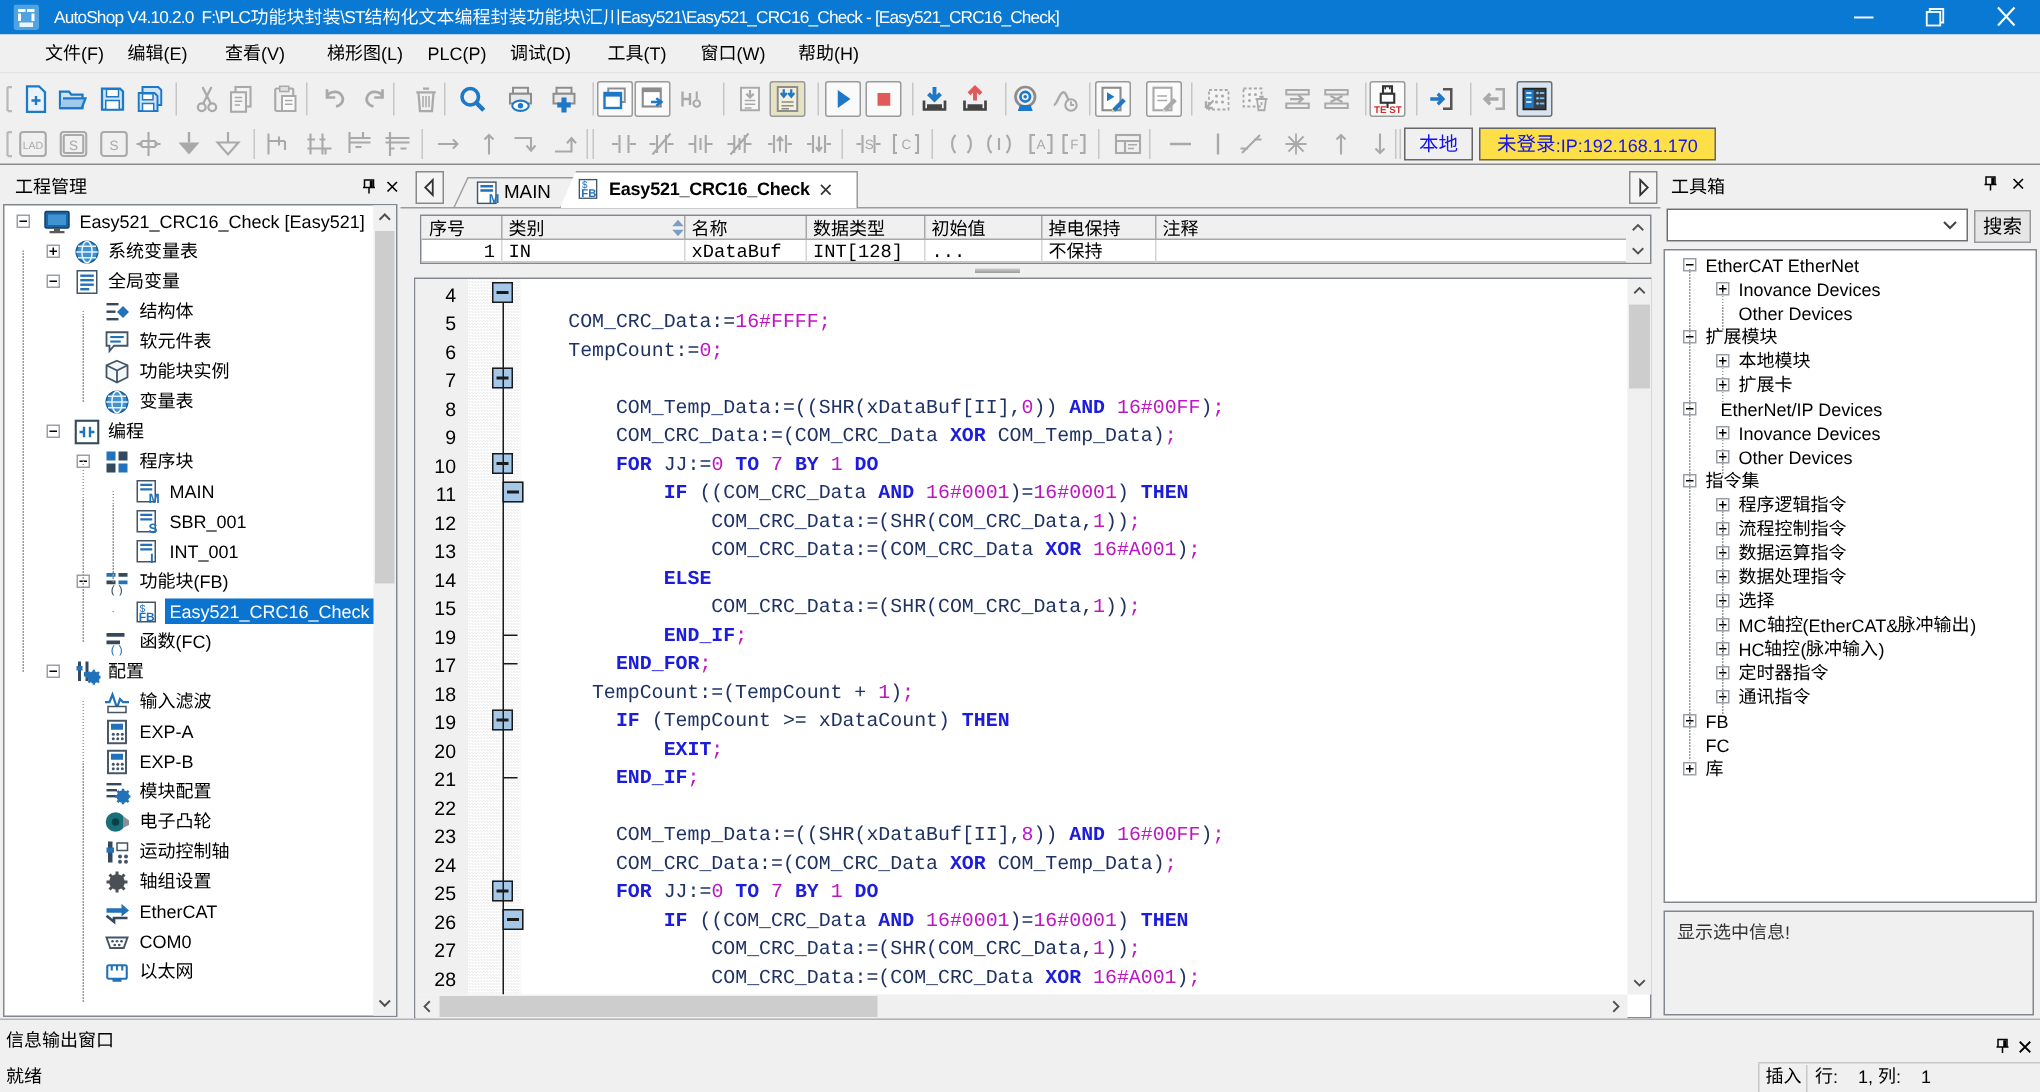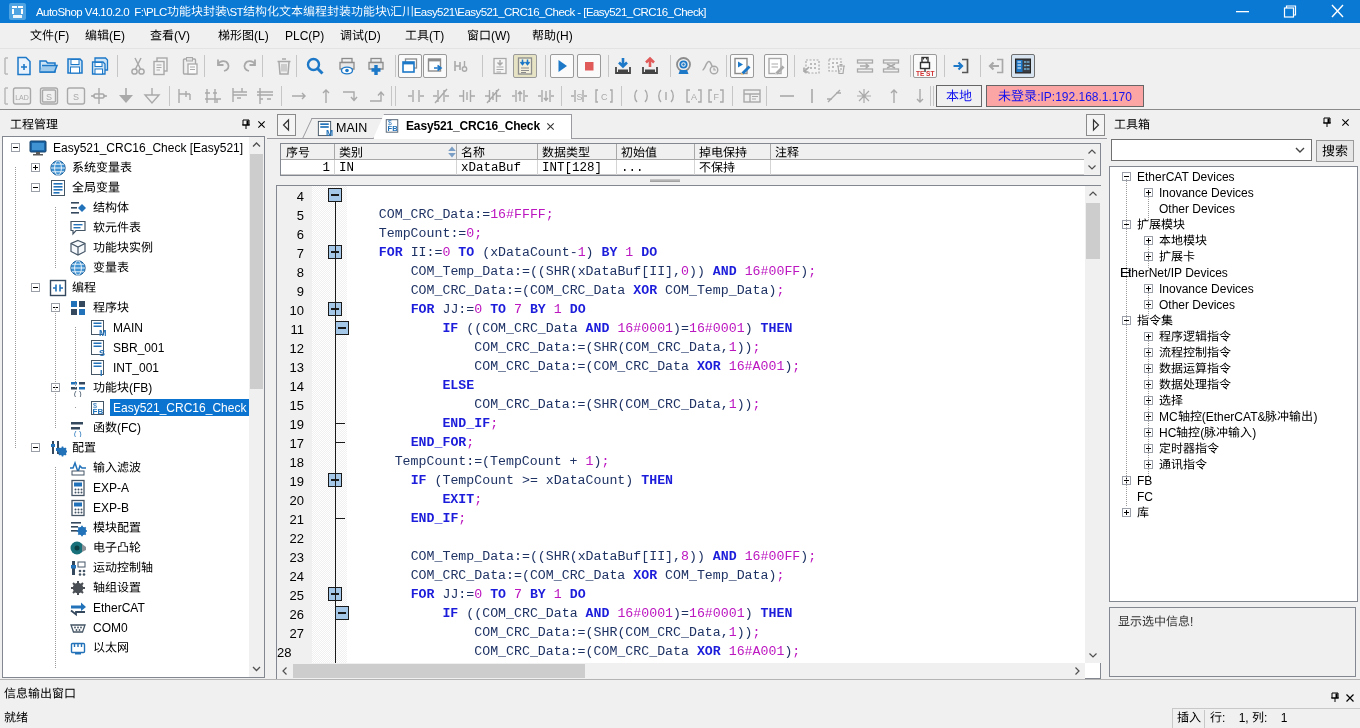--- a/index.html
+++ b/index.html
@@ -648,21 +648,21 @@
       <g stroke="#a9a9a9" stroke-width="1.4" fill="none">
         <path d="M10 3 V16 M7 13 L10 16 L13 13"></path>
       </g>
     </svg>
     <div class="sep2" style="left:930px"></div>
     <div class="sep2" style="left:933px"></div>
     <div class="abs" style="left:936px;top:2px;width:46px;height:22px;border:1px solid #666;background:#f0f0f0;text-align:center"><span style="position:relative;top:3px;color:#1414ee"><svg class="k" style="width:26px;height:13px;vertical-align:-0.12em" viewBox="0 -880 2000 1000" fill="#1414ee">
           <use href="#u672C" x="0"></use>
           <use href="#u5730" x="1000"></use>
         </svg></span></div>
-    <div class="abs" style="left:986px;top:2px;width:158px;height:22px;border:1px solid #666;background:#fca5a5;text-align:center;white-space:nowrap"><span style="position:relative;top:3px;color:#1414ee"><svg class="k" style="width:39px;height:13px;vertical-align:-0.12em" viewBox="0 -880 3000 1000" fill="#1414ee">
+    <div class="abs" style="left:986px;top:2px;width:158px;height:22px;border:1px solid #666;background:#fde047;text-align:center;white-space:nowrap"><span style="position:relative;top:3px;color:#1414ee"><svg class="k" style="width:39px;height:13px;vertical-align:-0.12em" viewBox="0 -880 3000 1000" fill="#1414ee">
           <use href="#u672A" x="0"></use>
           <use href="#u767B" x="1000"></use>
           <use href="#u5F55" x="2000"></use>
         </svg><span style="font-size:12px">:IP:192.168.1.170</span></span></div>
   </div>
 <div id="main">
   <div id="lp">
     <div class="hdr">
         <span class="abs" style="left:8px;top:6px"><svg class="k" style="width:48px;height:12px;vertical-align:-0.12em" viewBox="0 -880 4000 1000" fill="#000000">
             <use href="#u5DE5" x="0"></use>
@@ -1150,21 +1150,20 @@
     <div class="abs" style="left:10px;top:76px;width:35px;height:477px;background:#f0f0f0"></div>
     <div class="abs" style="left:45px;top:76px;width:35px;height:477px;background-image:repeating-conic-gradient(#f0f0f0 0 25%,#ffffff 0 50%);background-size:2px 2px"></div>
     <div class="abs" style="left:10px;top:79px;width:27px;text-align:right;font-family:'Liberation Sans',sans-serif;font-size:13px">4</div>
       <div class="abs" style="left:61px;top:78px;width:14px;height:14px;background:#a6c8e8;border:1.5px solid #1a1a1a"></div>
       <div class="abs" style="left:64px;top:84px;width:8px;height:2px;background:#1a1a1a"></div>
       <div class="abs" style="left:10px;top:98px;width:27px;text-align:right;font-family:'Liberation Sans',sans-serif;font-size:13px">5</div>
       <div class="cl" style="left:80px;top:97px">    <span class="id">COM_CRC_Data</span><span class="id">:=</span><i class="num">16#FFFF</i><i class="num">;</i></div>
       <div class="abs" style="left:10px;top:117px;width:27px;text-align:right;font-family:'Liberation Sans',sans-serif;font-size:13px">6</div>
       <div class="cl" style="left:80px;top:116px">    <span class="id">TempCount</span><span class="id">:=</span><i class="num">0</i><i class="num">;</i></div>
       <div class="abs" style="left:10px;top:136px;width:27px;text-align:right;font-family:'Liberation Sans',sans-serif;font-size:13px">7</div>
-      <div class="cl" style="left:80px;top:135px">    <b class="kw">FOR</b> <span class="id">II</span><span class="id">:=</span><i class="num">0</i> <b class="kw">TO</b> <span class="id">(</span><span class="id">xDataCount</span><span class="id">-</span><i class="num">1</i><span class="id">)</span> <b class="kw">BY</b> <i class="num">1</i> <b class="kw">DO</b></div>
       <div class="abs" style="left:61px;top:135px;width:14px;height:14px;background:#a6c8e8;border:1.5px solid #1a1a1a"></div>
       <div class="abs" style="left:64px;top:141px;width:8px;height:2px;background:#1a1a1a"></div>
       <div class="abs" style="left:10px;top:155px;width:27px;text-align:right;font-family:'Liberation Sans',sans-serif;font-size:13px">8</div>
       <div class="cl" style="left:80px;top:154px">        <span class="id">COM_Temp_Data</span><span class="id">:=((</span><span class="id">SHR</span><span class="id">(</span><span class="id">xDataBuf</span><span class="id">[</span><span class="id">II</span><span class="id">],</span><i class="num">0</i><span class="id">))</span> <b class="kw">AND</b> <i class="num">16#00FF</i><span class="id">)</span><i class="num">;</i></div>
       <div class="abs" style="left:10px;top:174px;width:27px;text-align:right;font-family:'Liberation Sans',sans-serif;font-size:13px">9</div>
       <div class="cl" style="left:80px;top:173px">        <span class="id">COM_CRC_Data</span><span class="id">:=(</span><span class="id">COM_CRC_Data</span> <b class="kw">XOR</b> <span class="id">COM_Temp_Data</span><span class="id">)</span><i class="num">;</i></div>
       <div class="abs" style="left:10px;top:193px;width:27px;text-align:right;font-family:'Liberation Sans',sans-serif;font-size:13px">10</div>
       <div class="cl" style="left:80px;top:192px">        <b class="kw">FOR</b> <span class="id">JJ</span><span class="id">:=</span><i class="num">0</i> <b class="kw">TO</b> <i class="num">7</i> <b class="kw">BY</b> <i class="num">1</i> <b class="kw">DO</b></div>
       <div class="abs" style="left:61px;top:192px;width:14px;height:14px;background:#a6c8e8;border:1.5px solid #1a1a1a"></div>
       <div class="abs" style="left:64px;top:198px;width:8px;height:2px;background:#1a1a1a"></div>
@@ -1206,21 +1205,21 @@
       <div class="abs" style="left:10px;top:478px;width:27px;text-align:right;font-family:'Liberation Sans',sans-serif;font-size:13px">25</div>
       <div class="cl" style="left:80px;top:477px">        <b class="kw">FOR</b> <span class="id">JJ</span><span class="id">:=</span><i class="num">0</i> <b class="kw">TO</b> <i class="num">7</i> <b class="kw">BY</b> <i class="num">1</i> <b class="kw">DO</b></div>
       <div class="abs" style="left:61px;top:477px;width:14px;height:14px;background:#a6c8e8;border:1.5px solid #1a1a1a"></div>
       <div class="abs" style="left:64px;top:483px;width:8px;height:2px;background:#1a1a1a"></div>
       <div class="abs" style="left:10px;top:497px;width:27px;text-align:right;font-family:'Liberation Sans',sans-serif;font-size:13px">26</div>
       <div class="cl" style="left:80px;top:496px">            <b class="kw">IF</b> <span class="id">((</span><span class="id">COM_CRC_Data</span> <b class="kw">AND</b> <i class="num">16#0001</i><span class="id">)=</span><i class="num">16#0001</i><span class="id">)</span> <b class="kw">THEN</b></div>
       <div class="abs" style="left:68px;top:496px;width:14px;height:14px;background:#a6c8e8;border:1.5px solid #1a1a1a"></div>
       <div class="abs" style="left:71px;top:502px;width:8px;height:2px;background:#1a1a1a"></div>
       <div class="abs" style="left:10px;top:516px;width:27px;text-align:right;font-family:'Liberation Sans',sans-serif;font-size:13px">27</div>
       <div class="cl" style="left:80px;top:515px">                <span class="id">COM_CRC_Data</span><span class="id">:=(</span><span class="id">SHR</span><span class="id">(</span><span class="id">COM_CRC_Data</span><span class="id">,</span><i class="num">1</i><span class="id">))</span><i class="num">;</i></div>
-      <div class="abs" style="left:10px;top:535px;width:27px;font-family:'Liberation Sans',sans-serif;font-size:13px">28</div>
+      <div class="abs" style="left:10px;top:535px;width:27px;text-align:right;font-family:'Liberation Sans',sans-serif;font-size:13px">28</div>
       <div class="cl" style="left:80px;top:534px">                <span class="id">COM_CRC_Data</span><span class="id">:=(</span><span class="id">COM_CRC_Data</span> <b class="kw">XOR</b> <i class="num">16#A001</i><span class="id">)</span><i class="num">;</i></div>
       <div class="abs" style="left:68px;top:92px;width:1.4px;height:461px;background:#1a1a1a"></div>
 
     <div class="abs" style="left:818px;top:76px;width:16px;height:477px;background:#f0f0f0">
       <svg class="abs" style="left:0;top:0" width="16" height="16" viewBox="0 0 16 16">
           <path d="M4.5 9.5 L8 6 L11.5 9.5" stroke="#505050" stroke-width="1.2" fill="none"></path>
         </svg>
       <div class="thumb" style="left:1px;top:17px;width:14px;height:56px"></div>
       <svg class="abs" style="left:0;top:461px" width="16" height="16" viewBox="0 0 16 16">
           <path d="M4.5 6.5 L8 10 L11.5 6.5" stroke="#505050" stroke-width="1.2" fill="none"></path>
@@ -1257,21 +1256,21 @@
       </svg>
     <div class="abs" style="left:209px;top:30px;width:38px;height:22px;border:1px solid #9a9a9a;background:#e6e6e6;text-align:center"><span style="position:relative;top:3px"><svg class="k" style="width:26px;height:13px;vertical-align:-0.12em" viewBox="0 -880 2000 1000" fill="#000000">
             <use href="#u641C" x="0"></use>
             <use href="#u7D22" x="1000"></use>
           </svg></span></div>
     <div id="rptree">
         <div class="rrow" style="top:2px;width:247px">
           <div class="exp" style="left:12px;top:3px">
             <i></i>
           </div>
-          <span class="lbl" style="left:27px">EtherCAT Devices</span>
+          <span class="lbl" style="left:27px">EtherCAT EtherNet</span>
         </div>
         <div class="rrow" style="top:18px;width:247px">
           <div class="exp plus" style="left:34px;top:3px">
             <b></b>
             <i></i>
           </div>
           <span class="lbl" style="left:49px">Inovance Devices</span>
         </div>
         <div class="rrow" style="top:34px;width:247px">
           <span class="lbl" style="left:49px">Other Devices</span>
@@ -1307,21 +1306,21 @@
           <span class="lbl" style="left:49px"><svg class="k" style="width:36px;height:12px;vertical-align:-0.12em" viewBox="0 -880 3000 1000" fill="#000000">
               <use href="#u6269" x="0"></use>
               <use href="#u5C55" x="1000"></use>
               <use href="#u5361" x="2000"></use>
             </svg></span>
         </div>
         <div class="rrow" style="top:98px;width:247px">
           <div class="exp" style="left:12px;top:3px">
             <i></i>
           </div>
-          <span class="lbl" style="left:10px">EtherNet/IP Devices</span>
+          <span class="lbl" style="left:37px">EtherNet/IP Devices</span>
         </div>
         <div class="rrow" style="top:114px;width:247px">
           <div class="exp plus" style="left:34px;top:3px">
             <b></b>
             <i></i>
           </div>
           <span class="lbl" style="left:49px">Inovance Devices</span>
         </div>
         <div class="rrow" style="top:130px;width:247px">
           <div class="exp plus" style="left:34px;top:3px">

